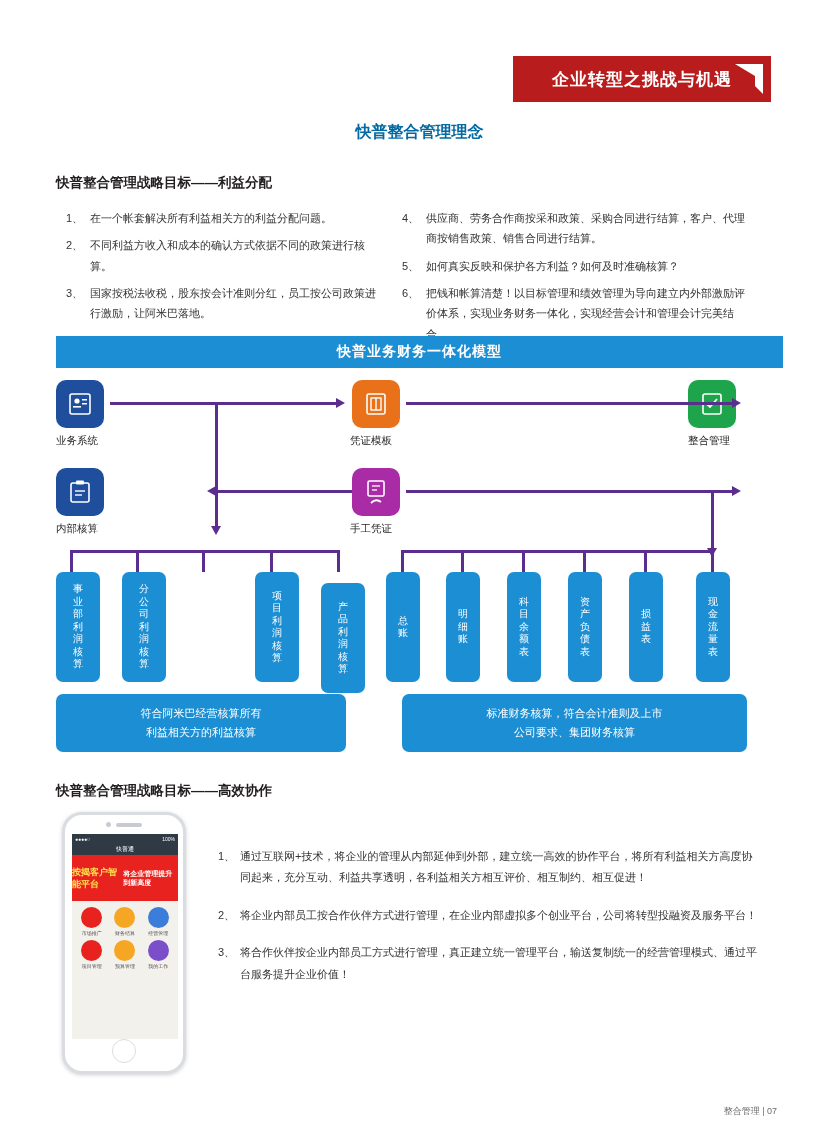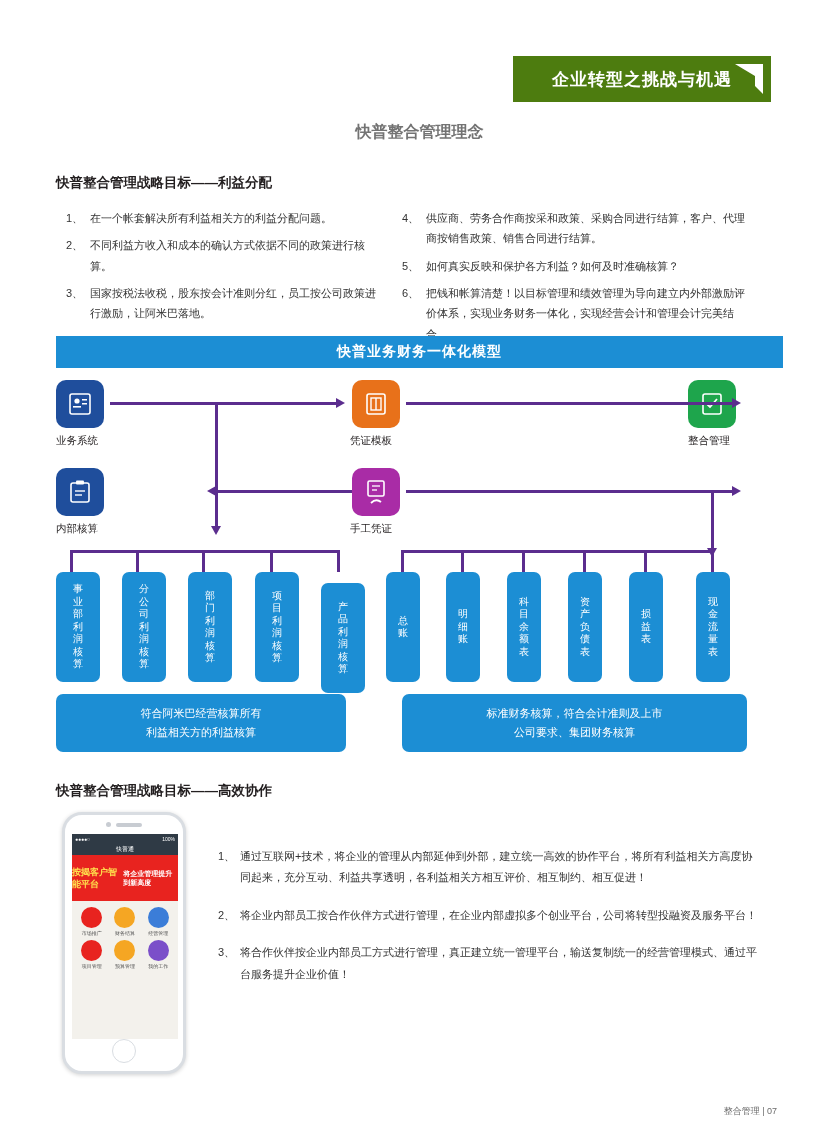--- a/index.html
+++ b/index.html
@@ -21,21 +21,21 @@
     width: 839px; height: 1146px;
   }
 
   
   .header-banner {
     position: absolute;
     right: 68px;
     top: 56px;
     width: 258px;
     height: 46px;
-    background: #4d7c0f;
+    background: #b91c1c;
     display: flex;
     align-items: center;
     justify-content: center;
   }
   .header-banner .htext {
     color: #ffffff;
     font-size: 17px;
     font-weight: bold;
     letter-spacing: 1px;
   }
@@ -48,21 +48,21 @@
   }
 
   
   .main-title {
     position: absolute;
     left: 0; top: 122px;
     width: 839px;
     text-align: center;
     font-size: 16px;
     font-weight: bold;
-    color: #737373;
+    color: #0369a1;
   }
   .section-title {
     position: absolute;
     left: 56px;
     font-size: 13.5px;
     font-weight: bold;
     color: #231f20;
   }
   #sec1 { top: 174px; }
   #sec2 { top: 782px; }
@@ -422,23 +422,20 @@
     <div class="arrowline" style="left:466px; top:182px; width:3px; height:22px;"></div>
     <div class="arrowline" style="left:527px; top:182px; width:3px; height:22px;"></div>
     <div class="arrowline" style="left:588px; top:182px; width:3px; height:22px;"></div>
     <div class="arrowline" style="left:655px; top:182px; width:3px; height:22px;"></div>
 
     <div class="vcard" style="left:0px; top:204px; width:44px; height:110px;">
         <span>事业部利润核算</span>
       </div>
     <div class="vcard" style="left:66px; top:204px; width:44px; height:110px;">
         <span>分公司利润核算</span>
-      </div>
-    <div class="vcard" style="left:132px; top:204px; width:44px; height:110px;">
-        <span>部门利润核算</span>
       </div>
     <div class="vcard" style="left:199px; top:204px; width:44px; height:110px;">
         <span>项目利润核算</span>
       </div>
     <div class="vcard" style="left:265px; top:204px; width:44px; height:110px;margin-top:11px;">
         <span>产品利润核算</span>
       </div>
 
     <div class="vcard" style="left:330px; top:204px; width:34px; height:110px;">
         <span>总账</span>

